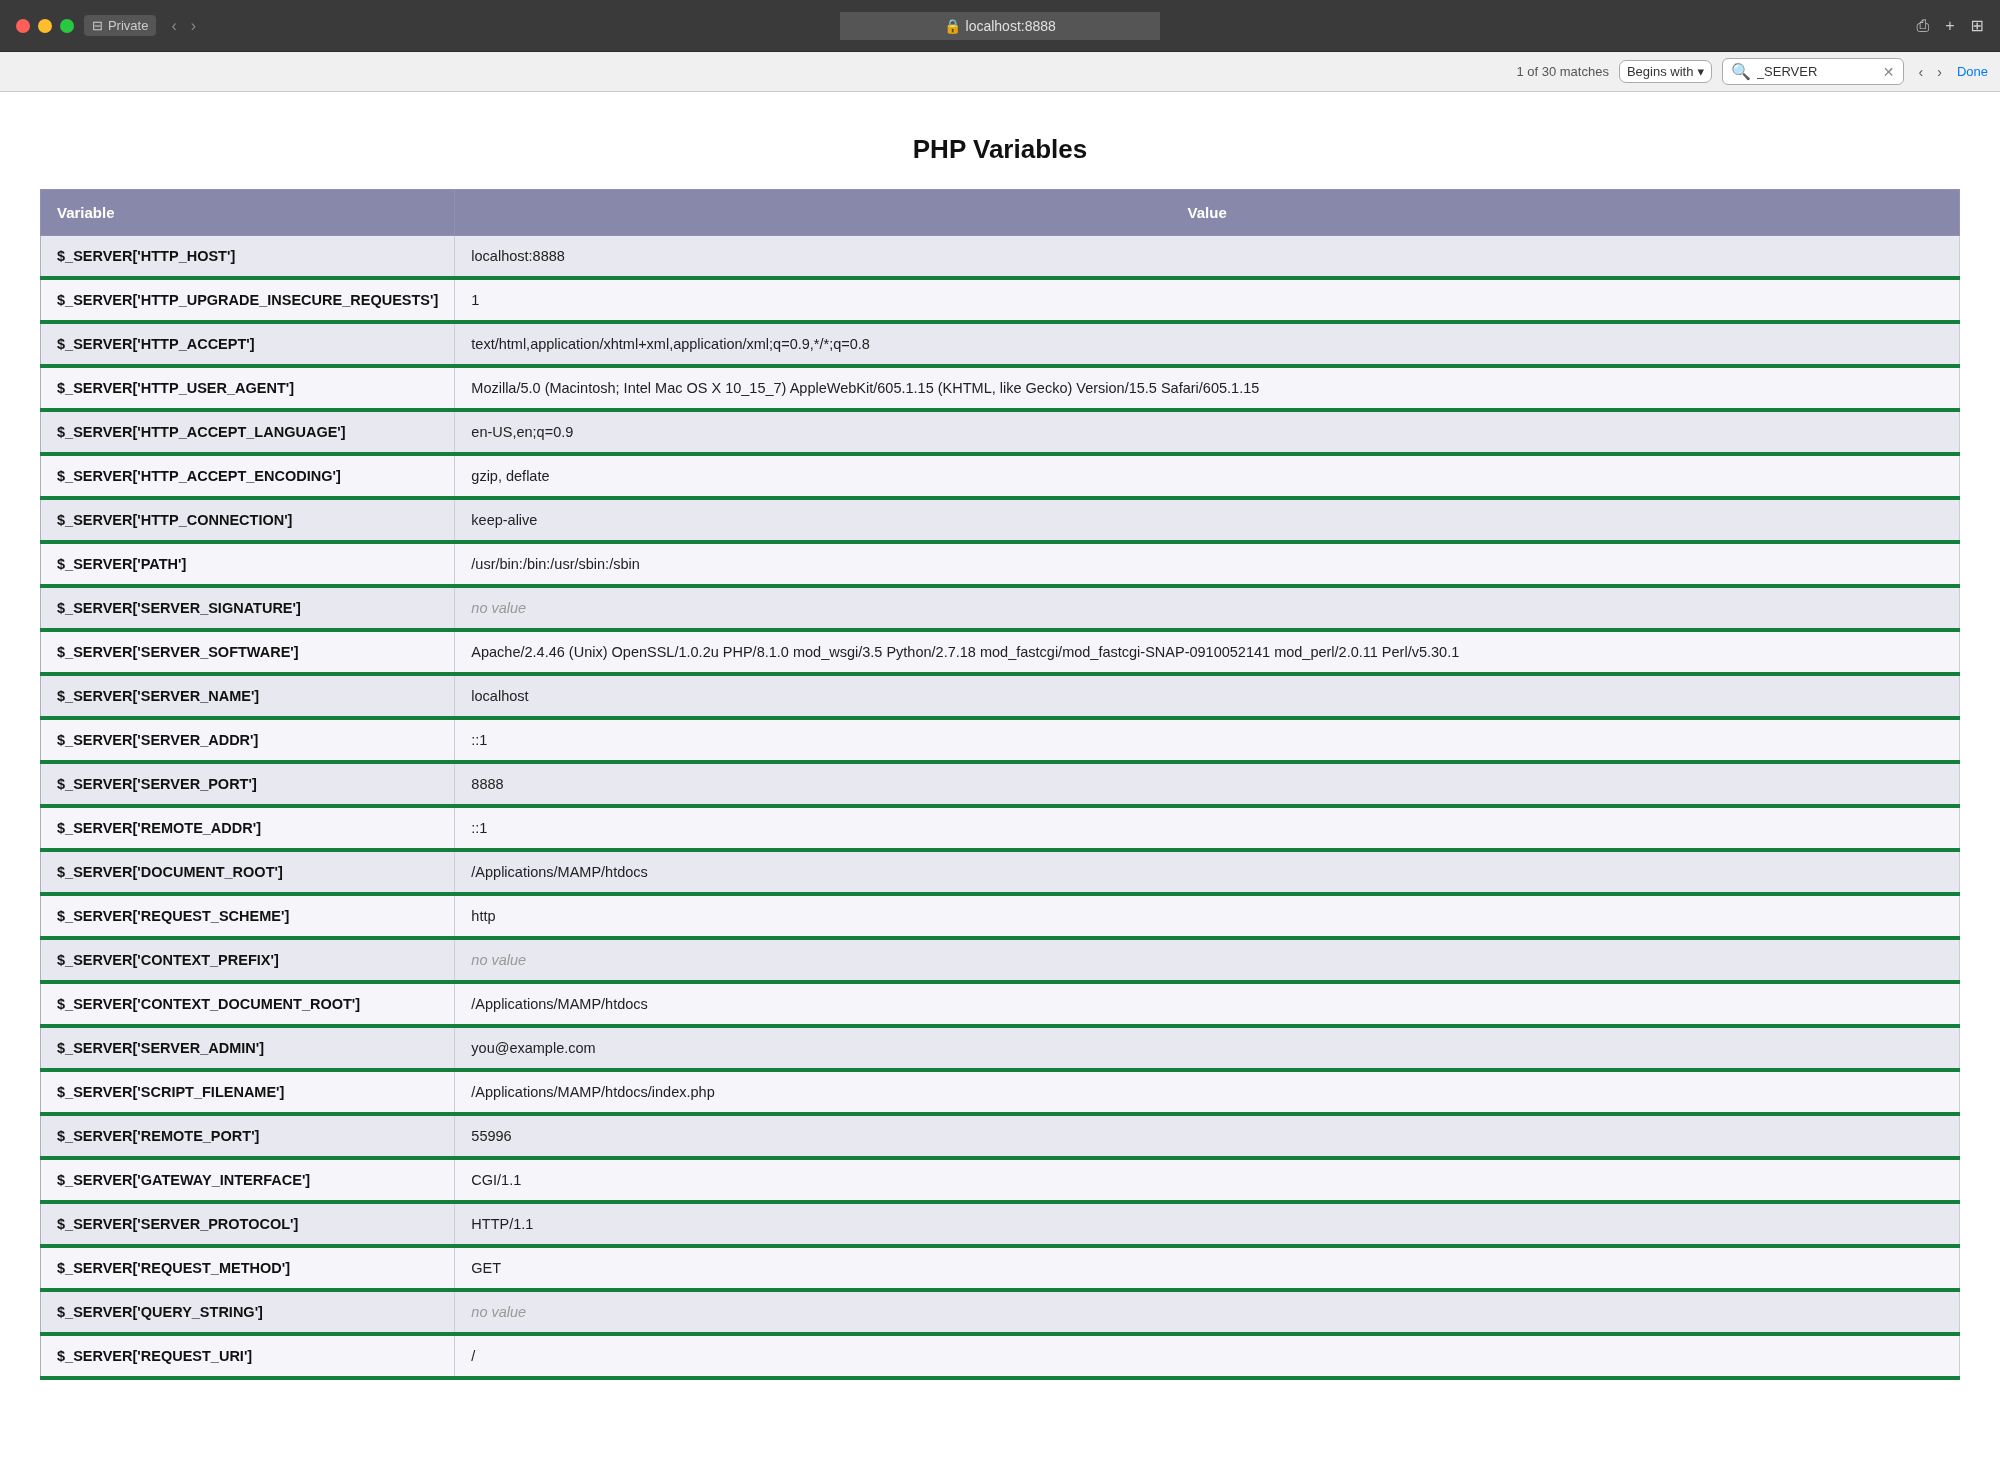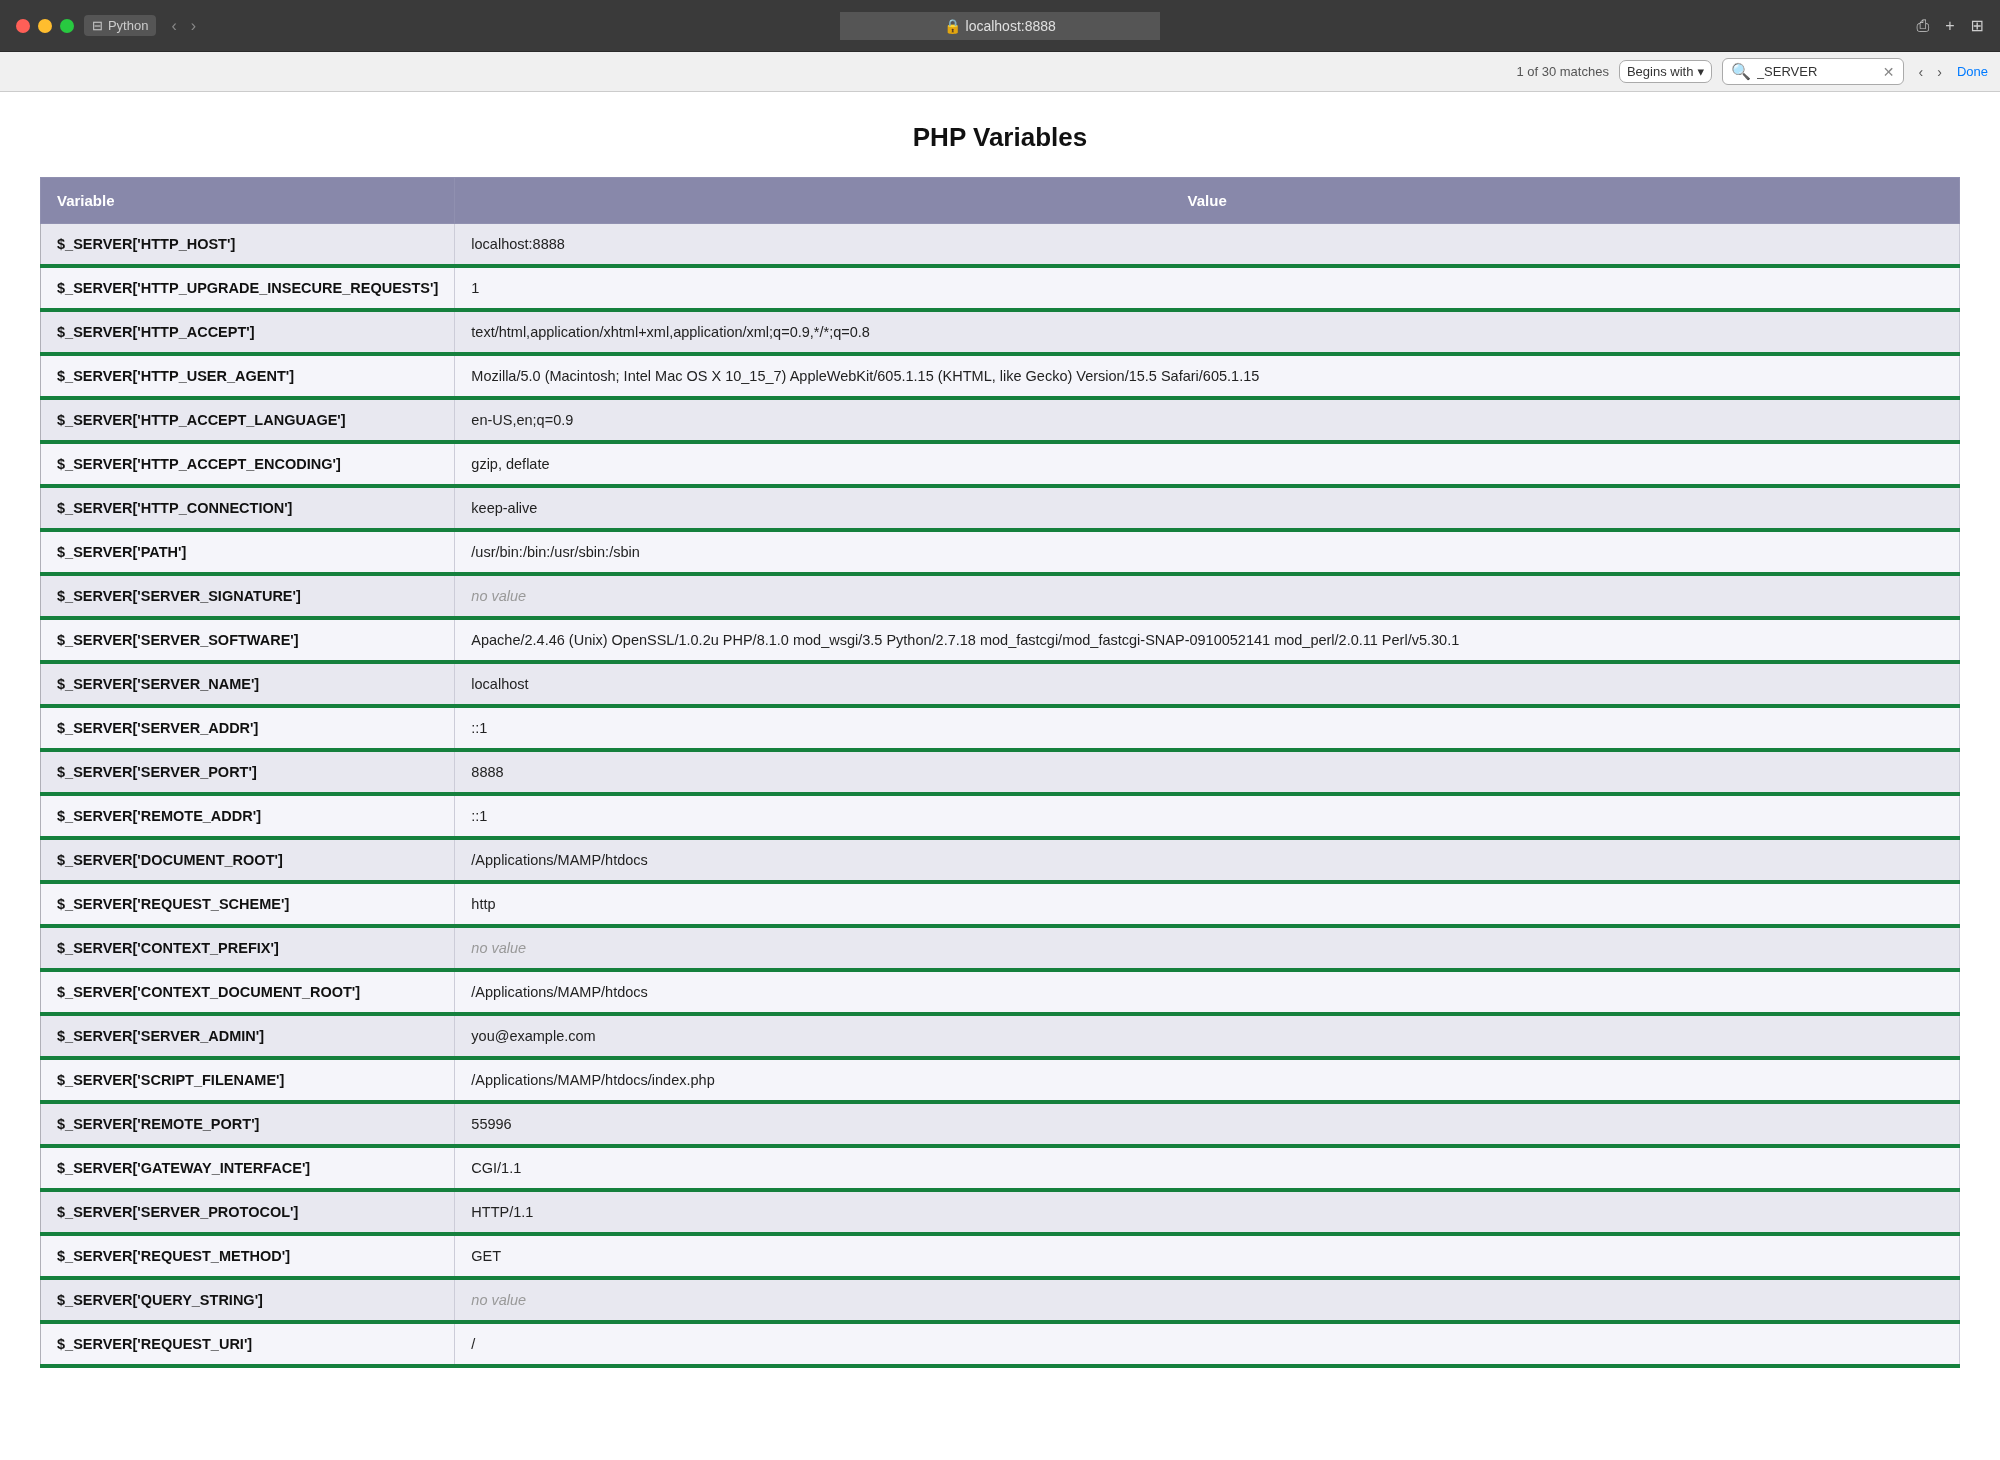--- a/index.html
+++ b/index.html
@@ -166,21 +166,21 @@
       cursor: pointer;
       background: none;
       border: none;
       font-weight: 500;
     }
 
     
     .content {
       background: #fff;
       min-height: calc(1460px - 92px);
-      padding: 30px 40px;
+      padding: 42px 40px;
     }
 
     .page-title {
       text-align: center;
       font-size: 26px;
       font-weight: bold;
       margin-bottom: 24px;
       color: #111;
     }
 
@@ -238,21 +238,21 @@
 
 <div class="titlebar">
   <div class="title-bar-left">
     <div class="traffic-lights">
       <div class="traffic-light tl-close"></div>
       <div class="traffic-light tl-minimize"></div>
       <div class="traffic-light tl-maximize"></div>
     </div>
     <div class="private-badge">
       <span>⊟</span>
-      <span>Python</span>
+      <span>Private</span>
     </div>
     <div class="nav-arrows">
       <button class="nav-arrow">‹</button>
       <button class="nav-arrow">›</button>
     </div>
   </div>
 
   <div class="address-bar-container">
     <div class="address-bar">
       <span>🔒 </span>

